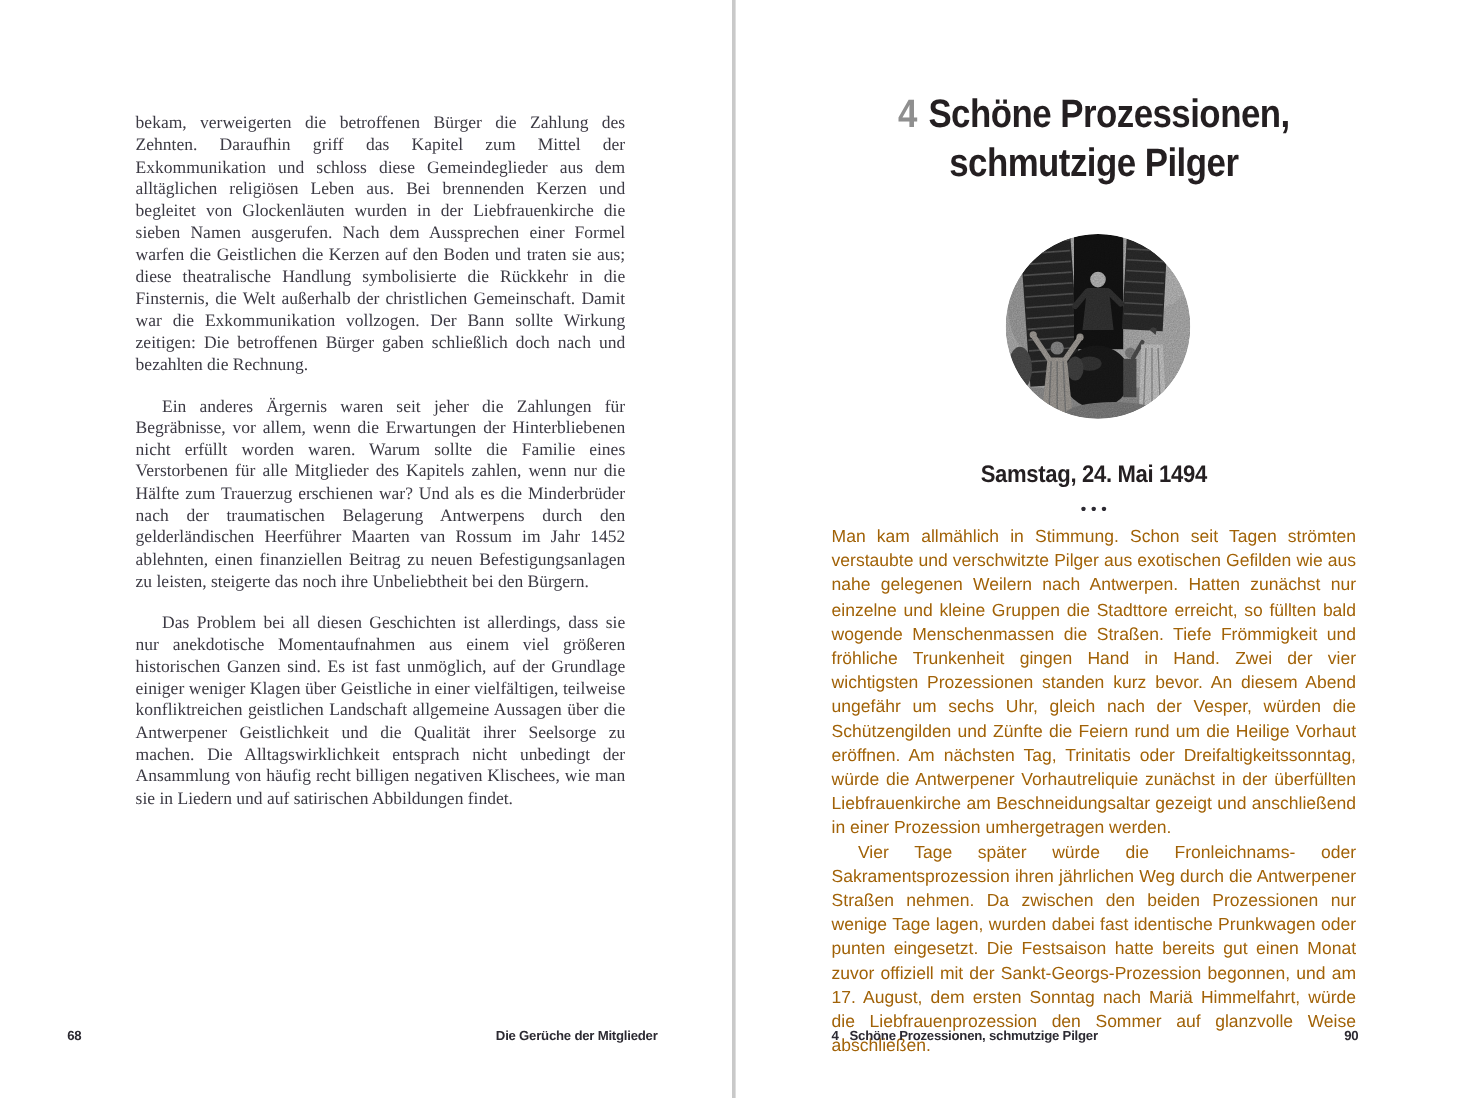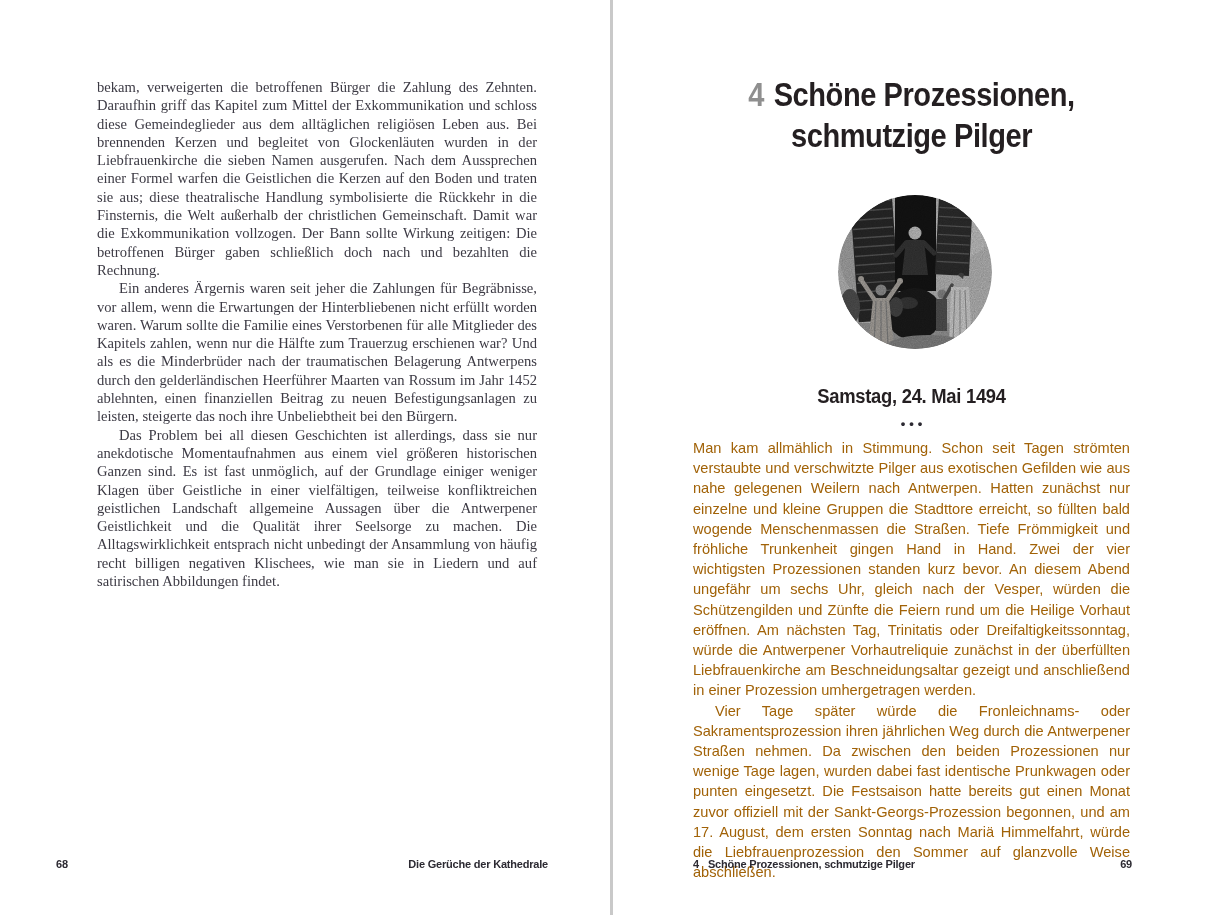--- a/index.html
+++ b/index.html
@@ -16,21 +16,21 @@
     position: absolute; left: 610px; top: 0;
     width: 3px; height: 915px;
     background: #c9c9c9;
   }
 
   
   .left-body {
     position: absolute; left: 97px; top: 78px; width: 440px;
   }
   .left-body p {
-    margin: 0;
+    margin: 16px;
     font-family: "Liberation Serif", serif;
     font-size: 14.6px; line-height: 18.3px;
     text-align: justify;
     color: #3c3a44;
     hyphens: auto;
   }
   .p-indent { text-indent: 22px; }
 
   .footer {
     position: absolute; top: 857px;
@@ -105,21 +105,21 @@
 <div class="spine"></div>
 
 <section>
   <div class="left-body">
     <p>bekam, verweigerten die betroffenen Bürger die Zahlung des Zehnten. Daraufhin griff das Kapitel zum Mittel der Exkommunikation und schloss diese Gemeindeglieder aus dem alltäglichen religiösen Leben aus. Bei brennenden Kerzen und begleitet von Glockenläuten wurden in der Liebfrauenkirche die sieben Namen ausgerufen. Nach dem Aussprechen einer Formel warfen die Geistlichen die Kerzen auf den Boden und traten sie aus; diese theatralische Handlung symbolisierte die Rückkehr in die Finsternis, die Welt außerhalb der christlichen Gemeinschaft. Damit war die Exkommunikation vollzogen. Der Bann sollte Wirkung zeitigen: Die betroffenen Bürger gaben schließlich doch nach und bezahlten die Rechnung.</p>
     <p class="p-indent">Ein anderes Ärgernis waren seit jeher die Zahlungen für Begräbnisse, vor allem, wenn die Erwartungen der Hinterbliebenen nicht erfüllt worden waren. Warum sollte die Familie eines Verstorbenen für alle Mitglieder des Kapitels zahlen, wenn nur die Hälfte zum Trauerzug erschienen war? Und als es die Minderbrüder nach der traumatischen Belagerung Antwerpens durch den gelderländischen Heerführer Maarten van Rossum im Jahr 1452 ablehnten, einen finanziellen Beitrag zu neuen Befestigungsanlagen zu leisten, steigerte das noch ihre Unbeliebtheit bei den Bürgern.</p>
     <p class="p-indent">Das Problem bei all diesen Geschichten ist allerdings, dass sie nur anekdotische Momentaufnahmen aus einem viel größeren historischen Ganzen sind. Es ist fast unmöglich, auf der Grundlage einiger weniger Klagen über Geistliche in einer vielfältigen, teilweise konfliktreichen geistlichen Landschaft allgemeine Aussagen über die Antwerpener Geistlichkeit und die Qualität ihrer Seelsorge zu machen. Die Alltagswirklichkeit entsprach nicht unbedingt der Ansammlung von häufig recht billigen negativen Klischees, wie man sie in Liedern und auf satirischen Abbildungen findet.</p>
   </div>
   <footer class="footer footer-left">
     <span>68</span>
-    <span>Die Gerüche der Kathedrale</span>
+    <span>Die Gerüche der Mitglieder</span>
   </footer>
 </section>
 
 <section>
 
   <h1 class="chapter-title">
     <span class="line1"><span class="num">4</span><span>Schöne Prozessionen,</span></span><br>
     <span>schmutzige Pilger</span>
   </h1>
 
@@ -225,15 +225,15 @@
 
   <div class="right-body">
     <p>Man kam allmählich in Stimmung. Schon seit Tagen strömten verstaubte und verschwitzte Pilger aus exotischen Gefilden wie aus nahe gelegenen Weilern nach Antwerpen. Hatten zunächst nur einzelne und kleine Gruppen die Stadttore erreicht, so füllten bald wogende Menschenmassen die Straßen. Tiefe Frömmigkeit und fröhliche Trunkenheit gingen Hand in Hand. Zwei der vier wichtigsten Prozessionen standen kurz bevor. An diesem Abend ungefähr um sechs Uhr, gleich nach der Vesper, würden die Schützengilden und Zünfte die Feiern rund um die Heilige Vorhaut eröffnen. Am nächsten Tag, Trinitatis oder Dreifaltigkeitssonntag, würde die Antwerpener Vorhautreliquie zunächst in der überfüllten Liebfrauenkirche am Beschneidungsaltar gezeigt und anschließend in einer Prozession umhergetragen werden.</p>
     <p class="p-indent">Vier Tage später würde die Fronleichnams- oder Sakramentsprozession ihren jährlichen Weg durch die Antwerpener Straßen nehmen. Da zwischen den beiden Prozessionen nur wenige Tage lagen, wurden dabei fast identische Prunkwagen oder punten eingesetzt. Die Festsaison hatte bereits gut einen Monat zuvor offiziell mit der Sankt-Georgs-Prozession begonnen, und am 17. August, dem ersten Sonntag nach Mariä Himmelfahrt, würde die Liebfrauenprozession den Sommer auf glanzvolle Weise abschließen.</p>
   </div>
 
   <footer class="footer footer-right">
     <span class="chapter-ref">
       <span class="ref-num">4</span><span>Schöne Prozessionen, schmutzige Pilger</span>
     </span>
-    <span>69</span>
+    <span>90</span>
   </footer>
 </section>
 
 </body></html>

